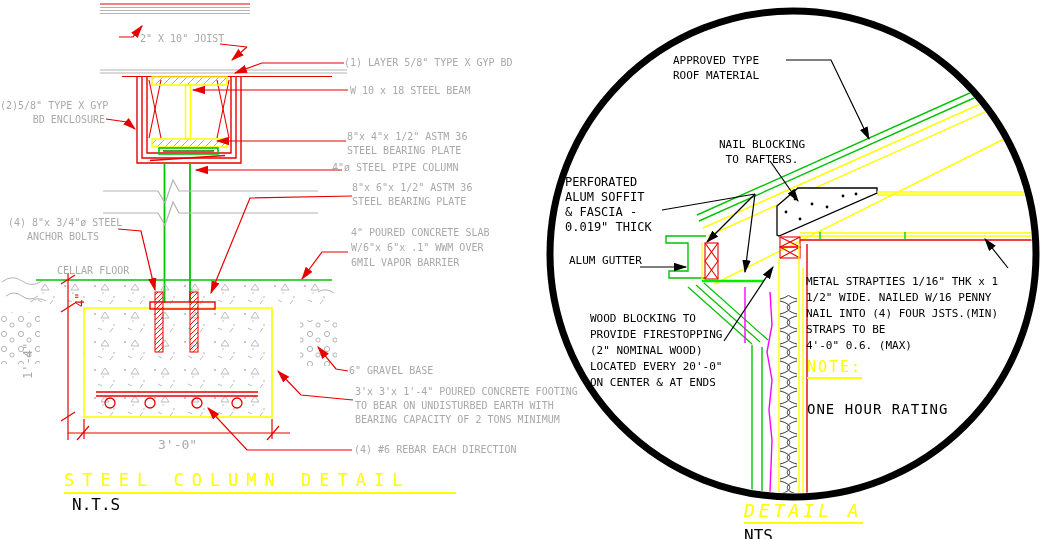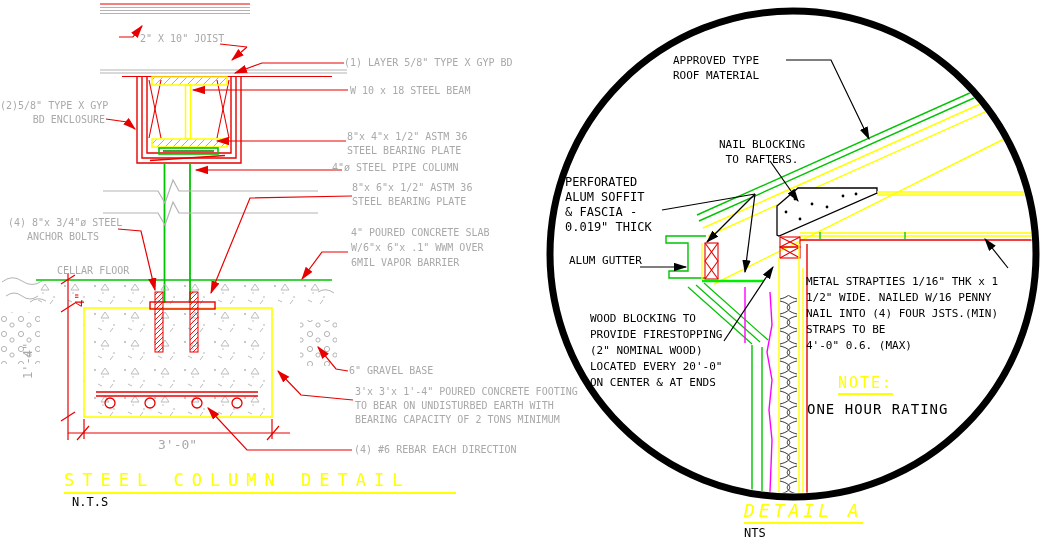--- a/index.html
+++ b/index.html
@@ -7,21 +7,21 @@
           font-family:"DejaVu Sans Mono", monospace;}
   svg{position:absolute;left:0;top:0;}
   .label{position:absolute;white-space:pre;line-height:14px;font-size:10px;color:#a9a9a9;}
   .lbl-r{text-align:right;}
   .lbl-c{text-align:center;}
   .rot{transform:rotate(-90deg);}
   .dimred{color:#e80000;font-size:12px;}
   .dimgray{color:#a9a9a9;font-size:12px;}
   .title-yellow{position:absolute;color:#ffff00;font-size:17px;letter-spacing:8px;
                 border-bottom:2px solid #ffff00;padding-bottom:2px;}
-  .subtitle{position:absolute;color:#000;font-size:12px;text-align:right;}
+  .subtitle{position:absolute;color:#000;font-size:16px;text-align:right;}
   .note-head{position:absolute;color:#ffff00;font-size:15px;letter-spacing:2px;
              border-bottom:2px solid #ffff00;padding-bottom:1px;}
   .note-body{position:absolute;color:#000;font-size:14px;letter-spacing:1px;}
   .detail-title{position:absolute;color:#ffff00;font-size:18px;font-style:italic;letter-spacing:4px;
                 border-bottom:2px solid #ffff00;padding-bottom:1px;}
   .rlabel{position:absolute;white-space:pre;line-height:16px;font-size:11px;color:#000;}
   .soffit-lbl{line-height:15px;font-size:12px;}
 </style>
 </head>
 <body>
@@ -280,18 +280,18 @@
   <div class="rlabel" style="left:590px;top:311px;">WOOD BLOCKING TO
 PROVIDE FIRESTOPPING
 (2" NOMINAL WOOD)
 LOCATED EVERY 20'-0"
 ON CENTER &amp; AT ENDS</div>
   <div class="rlabel" style="left:806px;top:274px;">METAL STRAPTIES 1/16" THK x 1
 1/2" WIDE. NAILED W/16 PENNY
 NAIL INTO (4) FOUR JSTS.(MIN)
 STRAPS TO BE
 4'-0" 0.6. (MAX)</div>
-  <div class="note-head" style="left:807px;top:374px;margin-left:31px;">NOTE:</div>
+  <div class="note-head" style="left:807px;top:358px;">NOTE:</div>
   <div class="note-body" style="left:807px;top:401px;">ONE HOUR RATING</div>
   <div class="detail-title" style="left:744px;top:500px;text-align:center;">DETAIL A</div>
   <div class="subtitle" style="left:744px;top:526px;">NTS</div>
 
 </div>
 
 </body></html>

